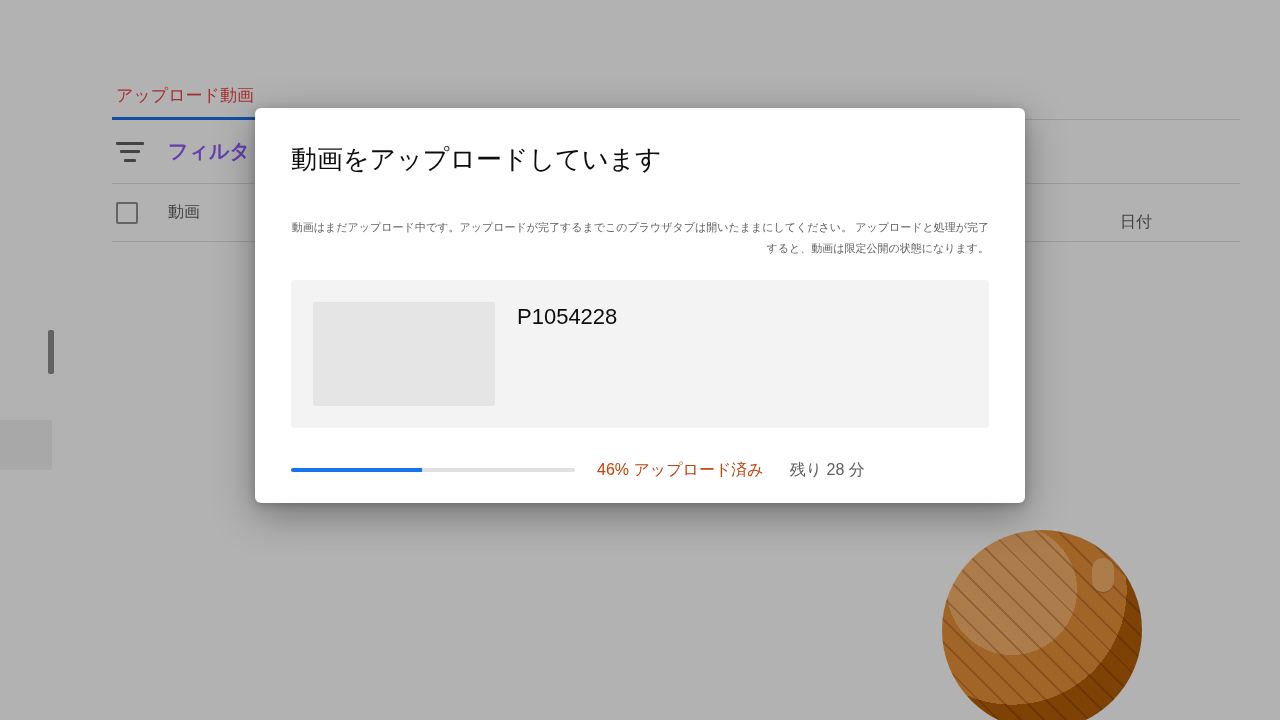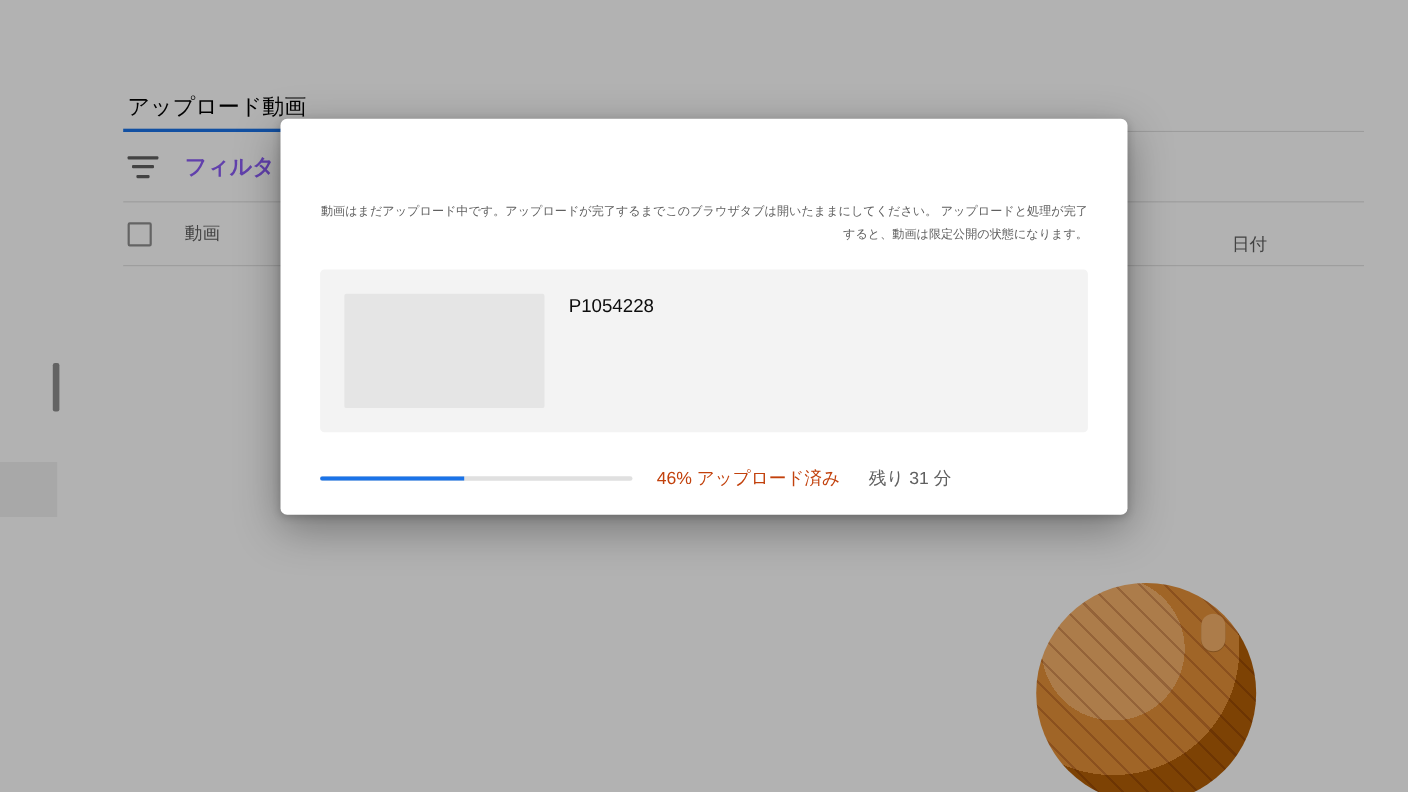--- a/index.html
+++ b/index.html
@@ -8,21 +8,21 @@
 
   
   .page { position: absolute; inset: 0; background: #fff; }
   .left-rail { position: absolute; left: -20px; top: 0; bottom: 0; width: 72px; background: #fff; }
   .left-rail .rail-sel { position: absolute; left: 0; top: 420px; width: 72px; height: 50px; background: #f1f1f1; }
   .left-rail .rail-handle { position: absolute; left: 68px; top: 330px; width: 6px; height: 44px; background: #606060; border-radius: 2px; opacity: .7;}
 
   .content { position: absolute; left: 72px; right: 0; top: 0; bottom: 0; padding: 40px 40px 0 40px; }
   .page-title { font-size: 30px; color: #0d0d0d; font-weight: 500; margin-top: 20px; }
   .tabs { margin-top: 36px; border-bottom: 1px solid #e0e0e0; height: 44px; display: flex; }
-  .tab { color: #000000; font-size: 20px; padding: 8px 4px; border-bottom: 3px solid #1a73e8; height: 44px; }
+  .tab { color: #ef4444; font-size: 17px; padding: 8px 4px; border-bottom: 3px solid #1a73e8; height: 44px; }
   .filter-row { display: flex; align-items: center; height: 64px; border-bottom: 1px solid #e0e0e0; gap: 24px; padding-left: 4px;}
   .filter-icon { width: 28px; height: 20px; display: flex; flex-direction: column; justify-content: space-between; }
   .filter-icon span { display: block; height: 3px; background: #606060; border-radius: 1px;}
   .filter-icon span:nth-child(1){ width: 28px; }
   .filter-icon span:nth-child(2){ width: 20px; margin-left: 4px;}
   .filter-icon span:nth-child(3){ width: 12px; margin-left: 8px;}
   .filter-placeholder { color: #8b5cf6; font-size: 20px; font-weight: bold; }
   .header-row { display: flex; align-items: center; height: 58px; border-bottom: 1px solid #e0e0e0; gap: 30px; padding-left: 4px; color: #606060; font-size: 16px;}
   .checkbox { width: 22px; height: 22px; border: 2px solid #909090; border-radius: 2px; }
   .col-video { flex: 1; }
@@ -33,21 +33,21 @@
   .avatar-deco::before { content:""; position:absolute; inset:0; background: repeating-linear-gradient(45deg, rgba(255,255,255,0) 0 14px, rgba(120,50,10,.25) 14px 16px); mix-blend-mode: multiply;}
   .avatar-deco .pill { position:absolute; right:28px; top:28px; width:22px; height:34px; background:#f6b26b; border-radius:12px; box-shadow:0 1px 0 rgba(0,0,0,.2);}
 
   
   .overlay { position: absolute; inset: 0; background: rgba(0,0,0,0.30); display: flex; align-items: flex-start; justify-content: center; }
   .modal { margin-top: 108px; width: 770px; background: #fff; border-radius: 6px; box-shadow: 0 12px 40px rgba(0,0,0,.35), 0 2px 8px rgba(0,0,0,.2); padding: 34px 36px 22px 36px; position: relative; }
   .modal-title { font-size: 26px; color: #0d0d0d; font-weight: 400; }
   .modal-desc { margin-top: 40px; font-size: 11px; line-height: 1.95; color: #606060; text-align: right; }
   .upload-card { margin-top: 20px; background: #f3f3f3; border-radius: 4px; padding: 22px; display: flex; gap: 22px; align-items: flex-start; }
   .thumb { width: 182px; height: 104px; background: #e5e5e5; border-radius: 2px; }
-  .file-name { font-size: 17px; color: #0d0d0d; margin-top: 2px;}
+  .file-name { font-size: 22px; color: #0d0d0d; margin-top: 2px;}
   .progress-row { margin-top: 32px; display: flex; align-items: center; gap: 16px; }
   .bar { position: relative; width: 284px; height: 4px; background: #e0e0e0; border-radius: 2px; overflow: hidden;}
   .bar-fill { position: absolute; left:0; top:0; bottom:0; background: #1a73e8; }
   .progress-label { color: #c2410c; font-size: 16px; margin-left: 6px;}
   .progress-remaining { color: #606060; font-size: 16px; margin-left: 10px;}
   .modal-actions { margin-top: 28px; display: flex; justify-content: flex-end; }
   .close-btn { background: none; border: none; color: #1a73e8; font-size: 18px; padding: 8px 10px; cursor: pointer; border-radius: 4px; }
 </style>
 </head>
 <body>
@@ -81,29 +81,30 @@
     </div>
 
     <div class="avatar-deco">
       <span class="pill"></span>
     </div>
   </div>
 </div>
 
 <div class="overlay">
   <div class="modal">
+    <div class="modal-title">動画をアップロードしています</div>
     <div class="modal-desc">動画はまだアップロード中です。アップロードが完了するまでこのブラウザタブは開いたままにしてください。 アップロードと処理が完了すると、動画は限定公開の状態になります。</div>
 
     <div class="upload-card">
       <div class="thumb"></div>
       <div class="file-name">P1054228</div>
     </div>
 
     <div class="progress-row">
       <div class="bar">
         <div class="bar-fill" style="width: 46%;"></div>
       </div>
       <div class="progress-label">46% アップロード済み</div>
-      <div class="progress-remaining">残り 31 分</div>
+      <div class="progress-remaining">残り 28 分</div>
     </div>
 
   </div>
 </div>
 
 </body></html>

